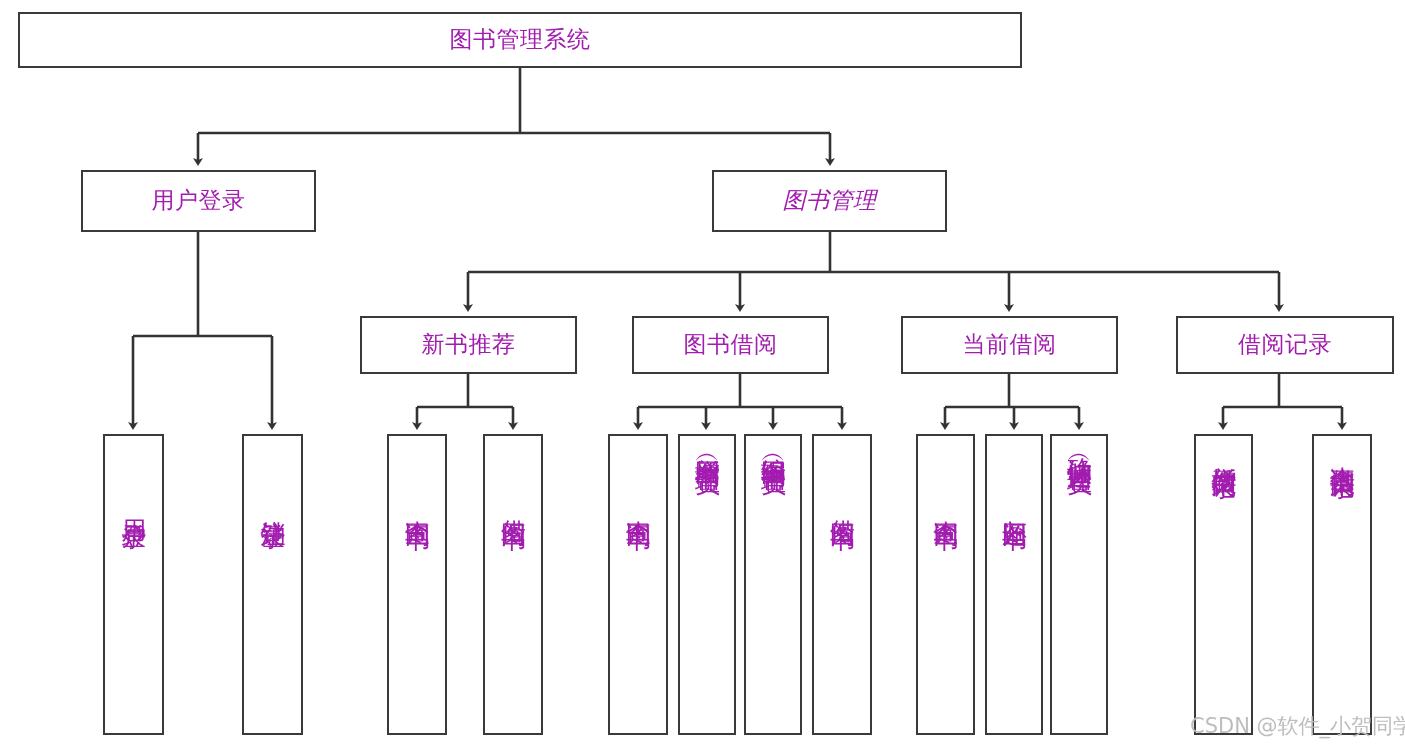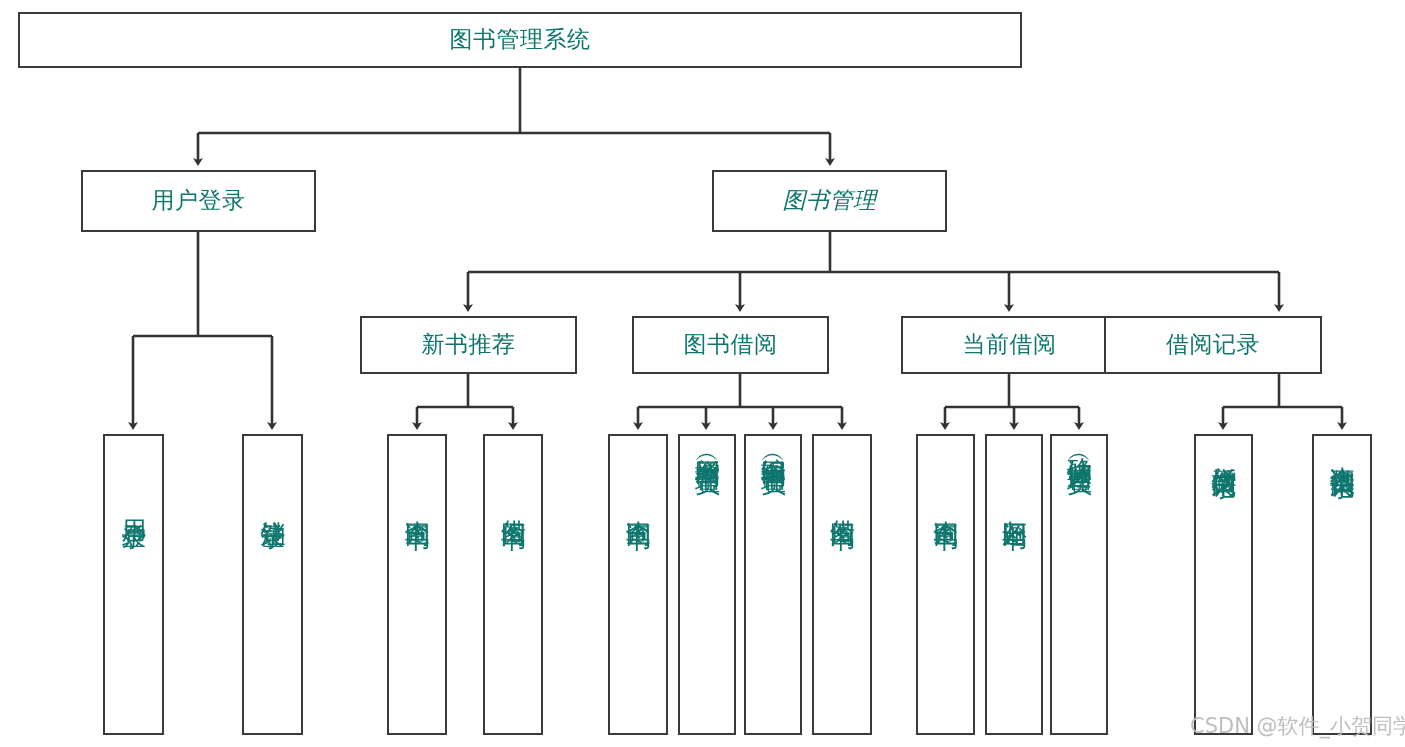--- a/index.html
+++ b/index.html
@@ -30,21 +30,21 @@
     position: absolute;
     box-sizing: border-box;
     background: #ffffff;
     border: 2.5px solid #3a3a3a;
     display: flex;
     align-items: center;
     justify-content: center;
     overflow: hidden;
   }
   .node .label {
-    color: #0f766e;
+    color: #a21caf;
     letter-spacing: 0.5px;
     text-align: center;
     line-height: 1.02;
     white-space: nowrap;
   }
   .node.horiz .label {
     font-size: 23px;
   }
   .node.root .label {
     font-size: 23px;
@@ -153,21 +153,21 @@
   </div>
 
   <div class="node horiz" style="left:632px; top:316px; width:197px; height:58px;">
     <span class="label">图书借阅</span>
   </div>
 
   <div class="node horiz" style="left:901px; top:316px; width:217px; height:58px;">
     <span class="label">当前借阅</span>
   </div>
 
-  <div class="node horiz" style="left:1104px; top:316px; width:218px; height:58px;">
+  <div class="node horiz" style="left:1176px; top:316px; width:218px; height:58px;">
     <span class="label">借阅记录</span>
   </div>
 
   <div class="node vert pad-mid" style="left:103px; top:434px; width:61px; height:301px;">
     <span class="label">用户登录</span>
   </div>
 
   <div class="node vert pad-mid" style="left:242px; top:434px; width:61px; height:301px;">
     <span class="label">注销登录</span>
   </div>

